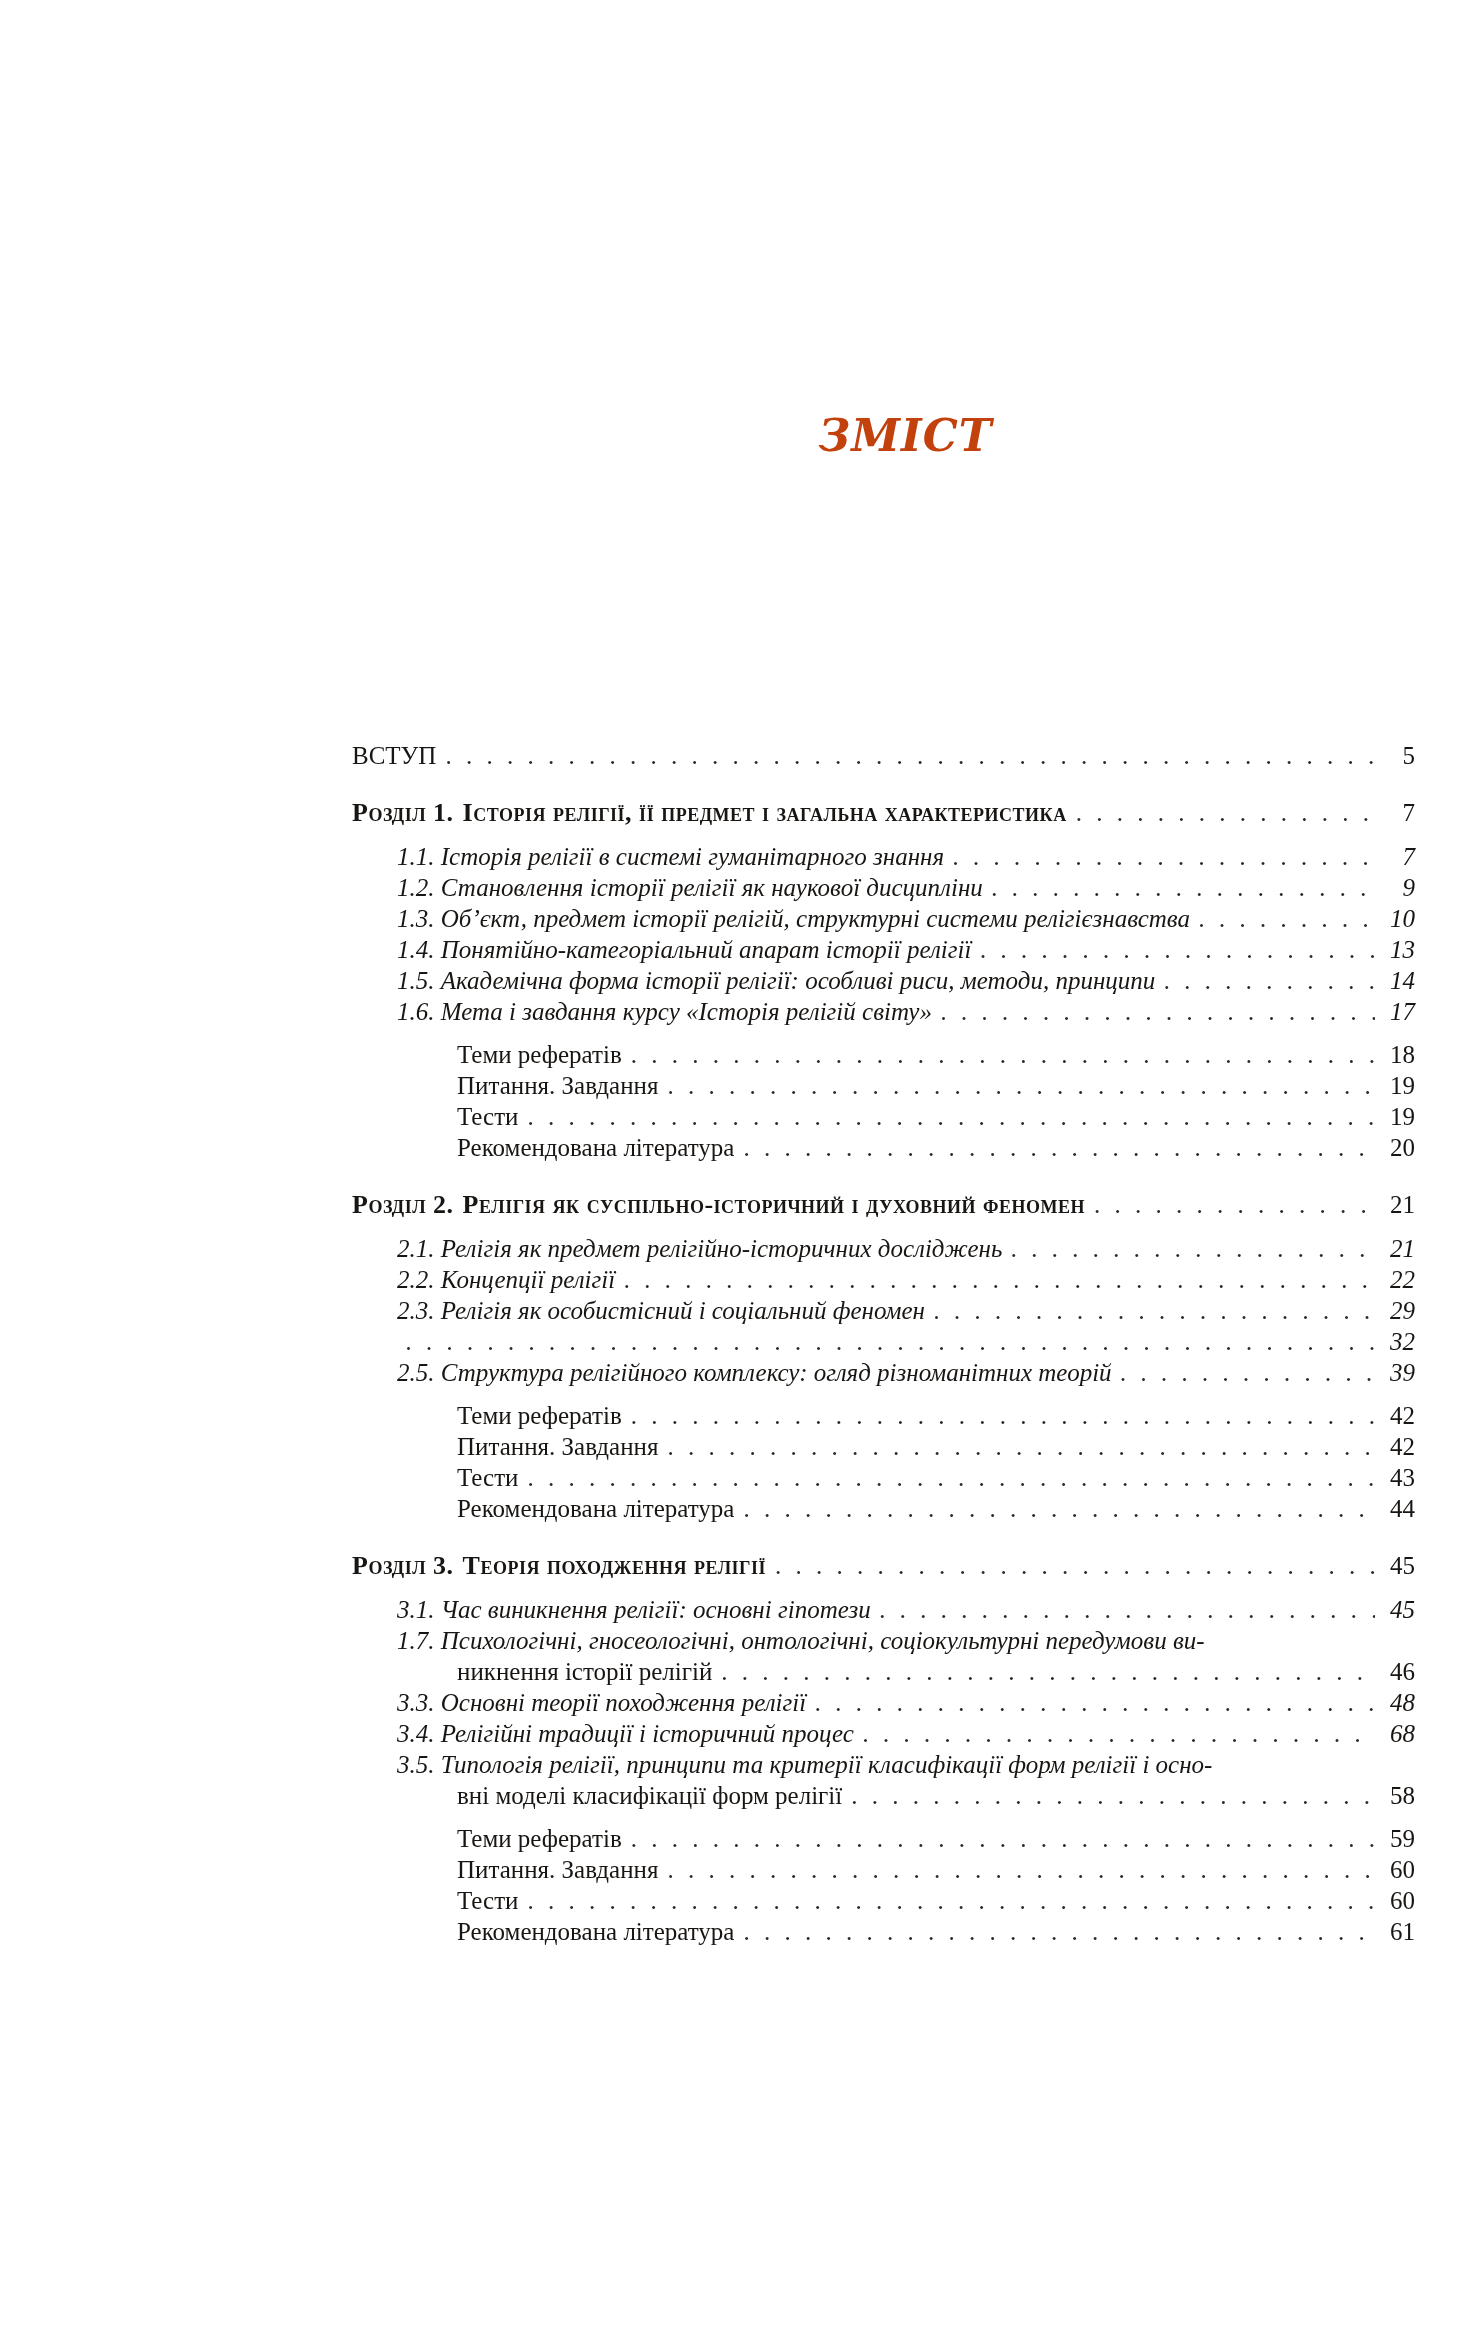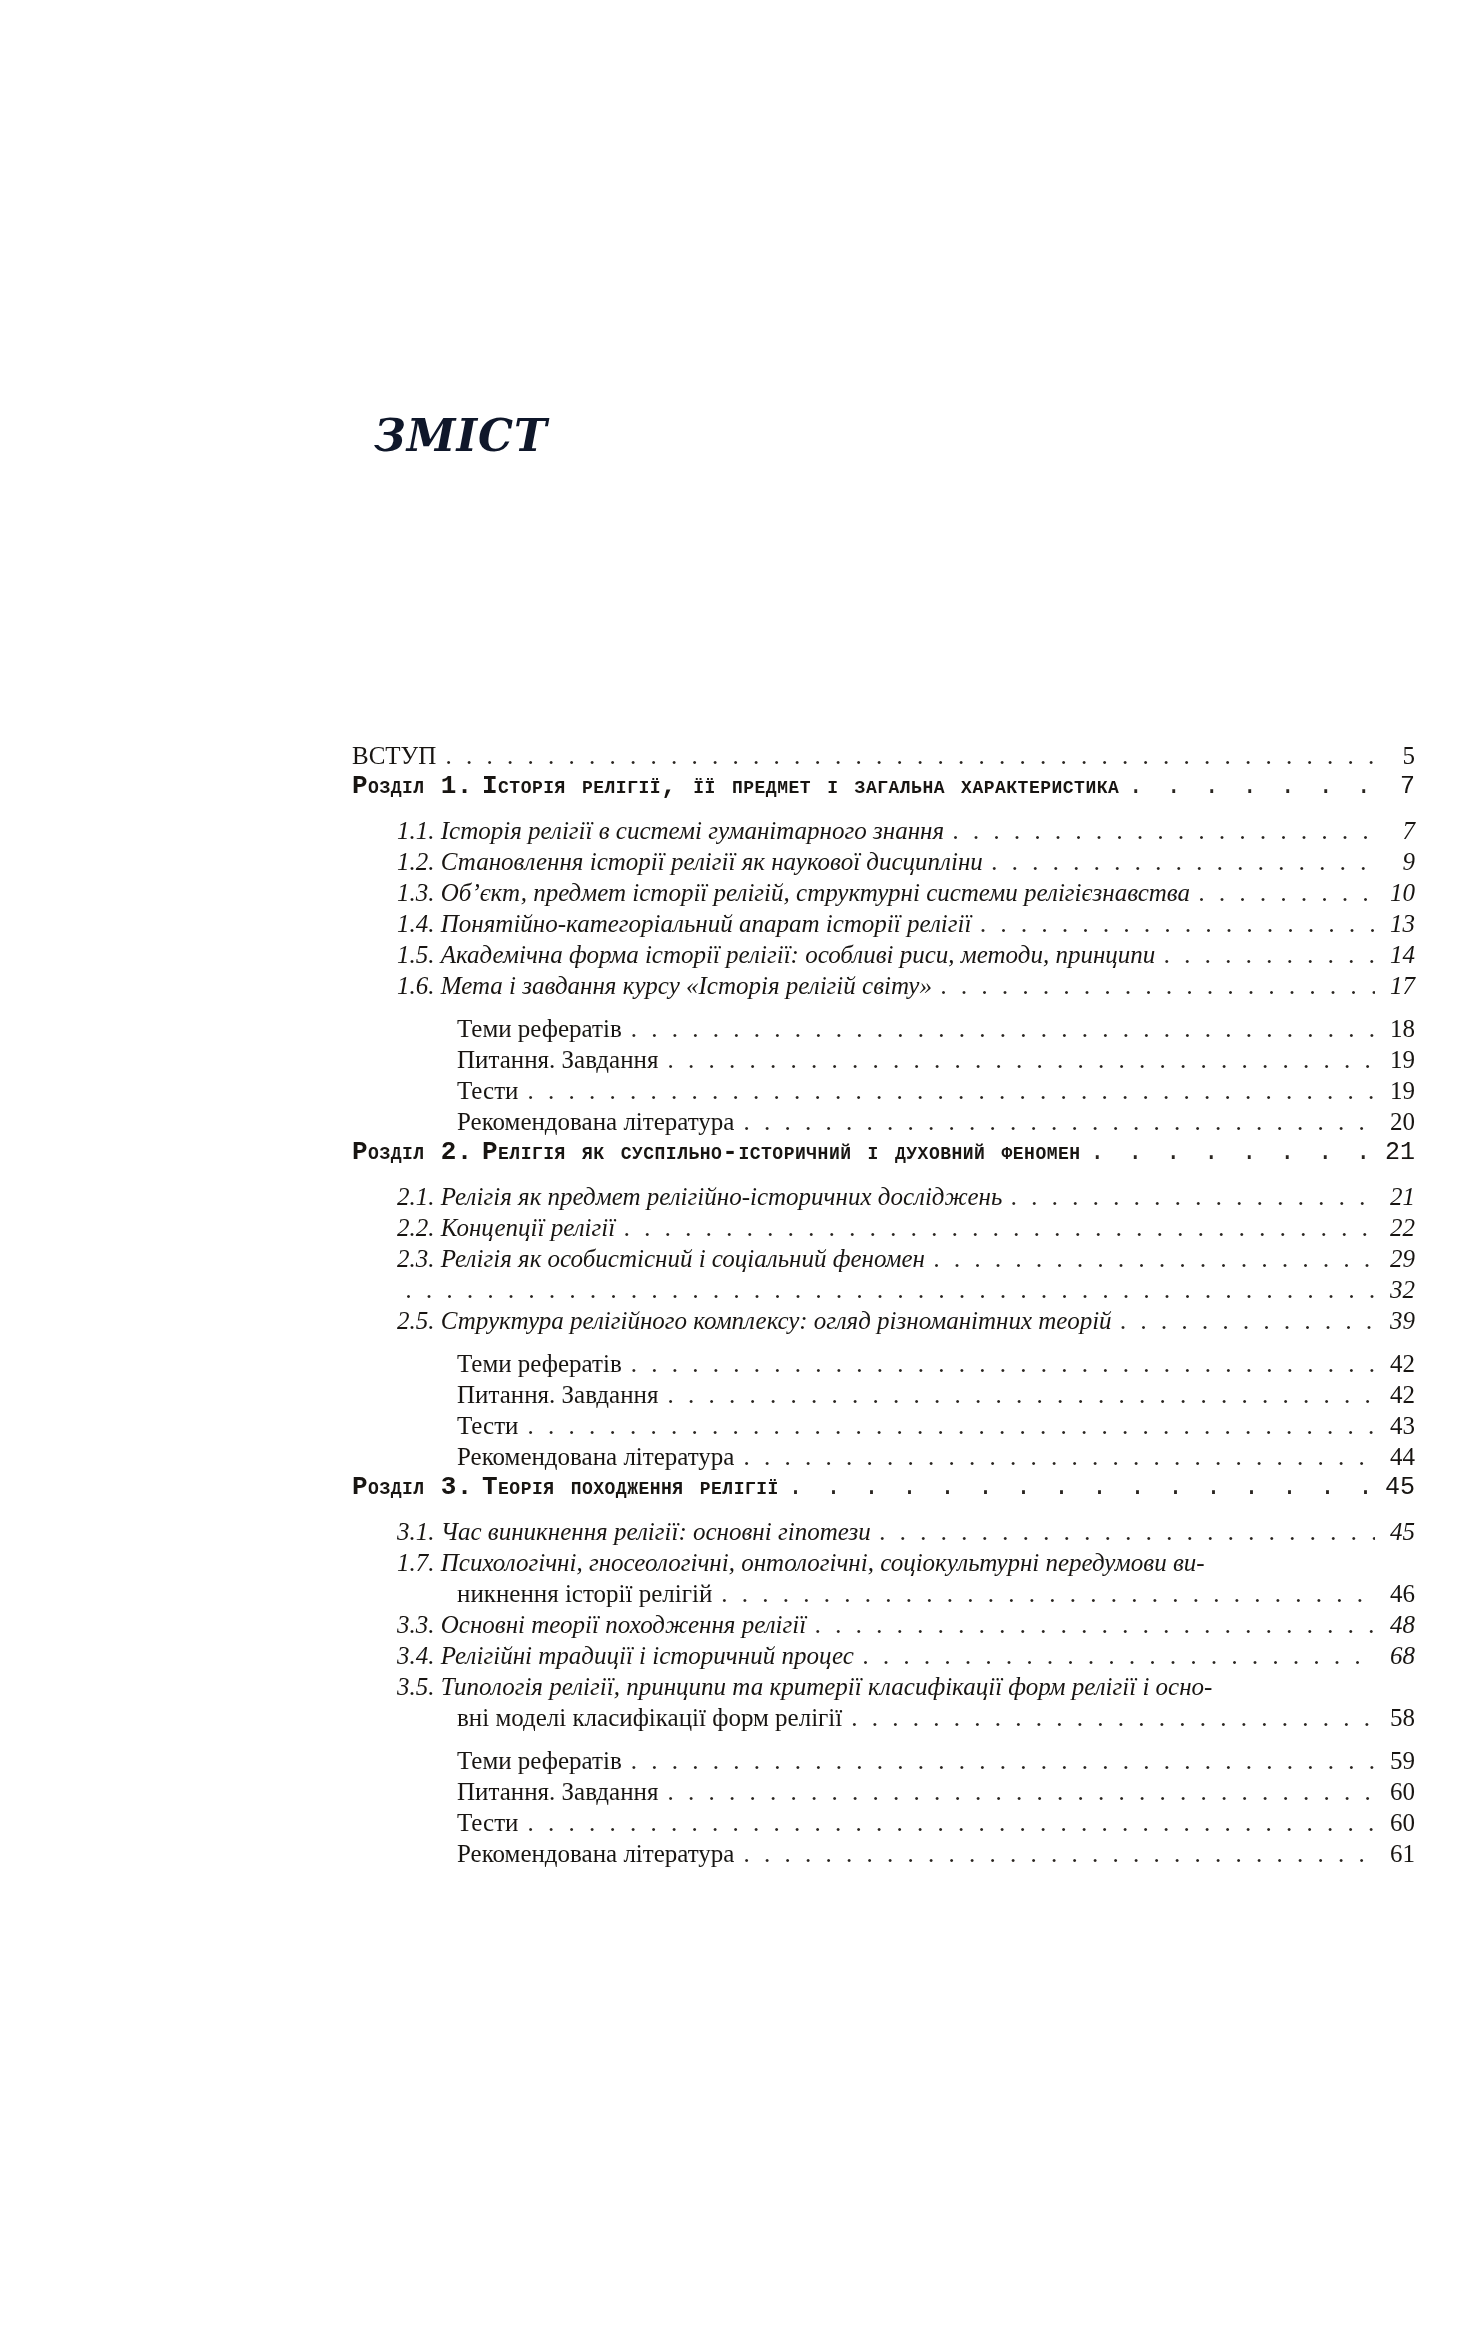--- a/index.html
+++ b/index.html
@@ -8,48 +8,49 @@
     background:#ffffff;
     font-family:"Liberation Serif", serif;
     color:#181512;
     position:relative;
     overflow:hidden;
   }
   .title {
     position:absolute;
     top:410px; left:352px; width:1063px;
     margin:0;
+    text-align:center;
     font-family:"DejaVu Serif", serif;
     font-style:italic;
     font-weight:bold;
     font-size:44px;
     line-height:52px;
     letter-spacing:1px;
     transform:translateX(22px);
-    color:#0f172a;
+    color:#c2410c;
   }
   .toc {
     position:absolute;
     left:352px; top:740px; width:1063px;
     font-size:25px;
   }
   .row {
     display:flex;
     align-items:center;
     line-height:31px;
     height:31px;
     white-space:nowrap;
   }
   .ind1 { padding-left:45px;font-style:italic; }
   .ind2 { padding-left:105px; }
   .chapter {
+    margin-top:26px;
     margin-bottom:13px;
     font-weight:bold;
     font-size:26px;
-    font-family:Liberation Mono, monospace;
   }
   .chapter .ch-label,
   .chapter .ch-title { font-variant:small-caps; letter-spacing:0.5px; }
   .chapter .ch-title { margin-left:9px; }
   .gap { margin-top:12px; }
   .label { flex:0 0 auto; }
   .dots {
     flex:1 1 auto;
     overflow:hidden;
     white-space:nowrap;

